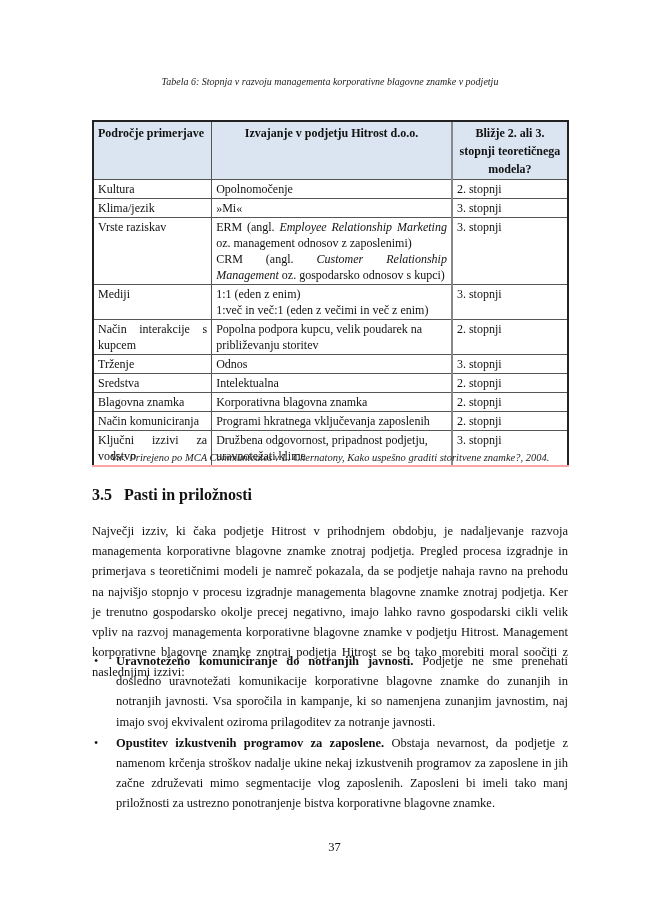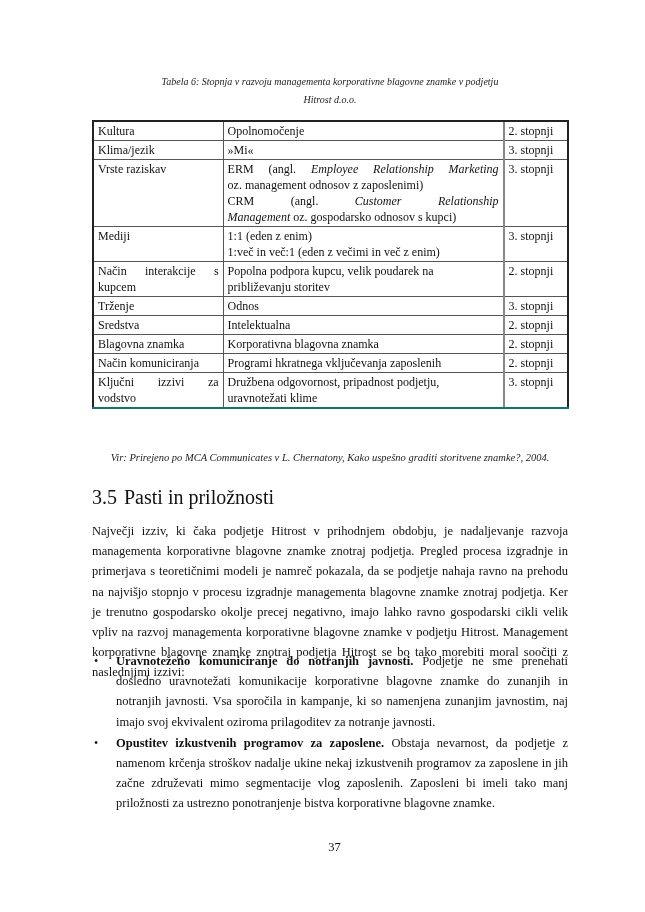--- a/index.html
+++ b/index.html
@@ -21,34 +21,34 @@
       border: 1px solid #555; padding: 1px 4px; vertical-align: top;
     }
     table.tbl th {
       background: #dbe5f1; font-weight: bold; text-align: center;
       padding-top: 2px; line-height: 18px;
     }
     table.tbl th:first-child { text-align: left; }
     table.tbl tr > :first-child { border-left: 2px solid #222; }
     table.tbl tr > :last-child { border-right: 2px solid #222; }
     table.tbl tr:first-child > * { border-top: 2px solid #222; }
-    table.tbl tr:last-child > * { border-bottom: 2px solid #0f766e; border-radius: 13px; }
+    table.tbl tr:last-child > * { border-bottom: 2px solid #fca5a5; border-radius: 13px; }
     table.tbl th:nth-child(2), table.tbl td:nth-child(2) { border-left: 1.5px solid #222; }
     table.tbl th:nth-child(3), table.tbl td:nth-child(3) { border-left: 2px solid #888; }
     .col1 { width: 110px; }
     .col2 { width: 234px; }
     .col3 { width: 107px; }
     .just { text-align: justify; text-align-last: justify; }
     .line { display: block; }
     .source {
       position: absolute; left: 80px; width: 500px; top: 452px;
       text-align: center; font-style: italic; font-size: 10.5px; color: #222;
     }
     .heading {
-      position: absolute; left: 92px; top: 486px; font-size: 20px; font-weight: normal;
+      position: absolute; left: 92px; top: 486px; font-size: 16px; font-weight: bold;
     }
     .heading .num { display: inline-block; width: 32px; }
     .para {
       position: absolute; left: 92px; width: 476px; top: 521px;
       font-size: 12.5px; line-height: 20.2px; text-align: justify;
     }
     .bullets {
       position: absolute; left: 92px; width: 476px; top: 651px;
       margin: 0; padding: 0; list-style: none;
       font-size: 12.5px; line-height: 20.2px;
@@ -57,25 +57,29 @@
     .bullets .dot { position: absolute; left: 2px; top: 0; font-size: 12px; }
     .page-number {
       position: absolute; left: 0; width: 645px; top: 840px; text-align: center; font-size: 12.5px; margin-left: 12px;
     }
   </style>
 </head>
 <body>
 
 <div class="caption">
   <span class="line">Tabela 6: Stopnja v razvoju managementa korporativne blagovne znamke v podjetju</span>
-  <span class="line">Hitrost d.o.o.</span>
 </div>
 
 <table class="tbl">
   <tbody>
+      <tr>
+    <th class="col1">Področje primerjave</th>
+    <th class="col2">Izvajanje v podjetju Hitrost d.o.o.</th>
+    <th class="col3">Bližje 2. ali 3. stopnji teoretičnega modela?</th>
+  </tr>
   <tr>
     <td>Kultura</td>
     <td>Opolnomočenje</td>
     <td>2. stopnji</td>
   </tr>
   <tr>
     <td>Klima/jezik</td>
     <td>»Mi«</td>
     <td>3. stopnji</td>
   </tr>

